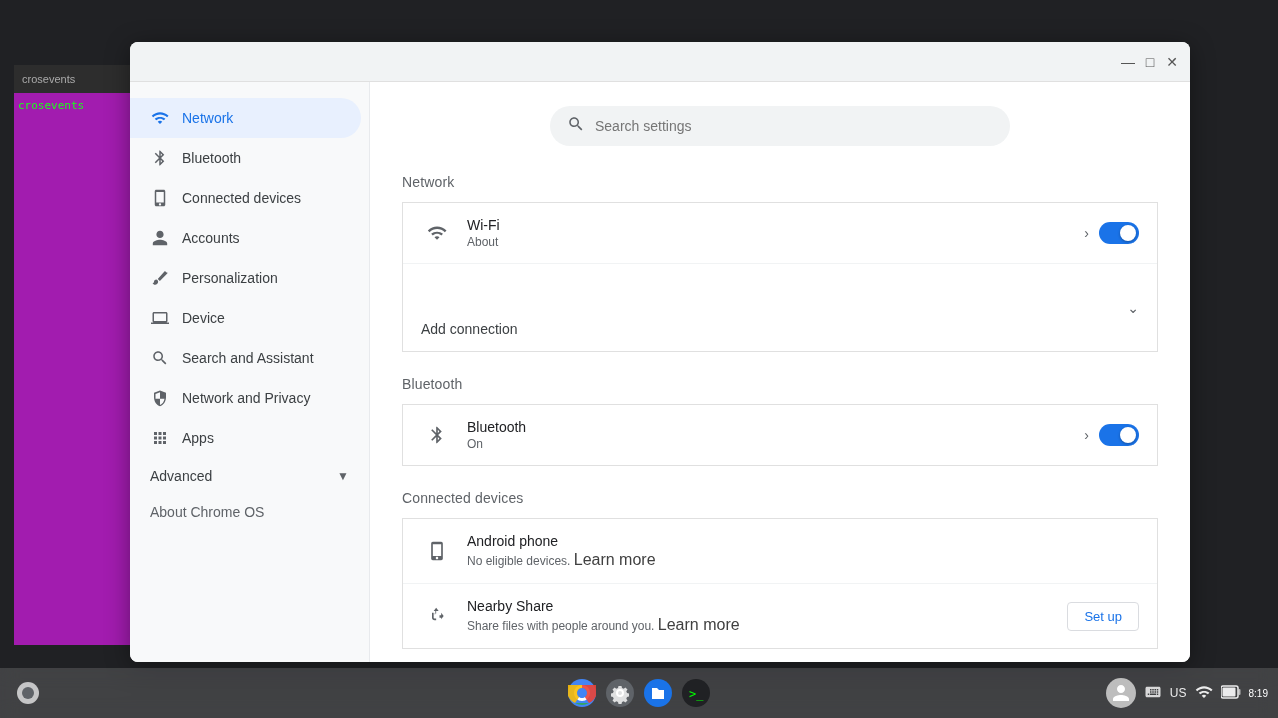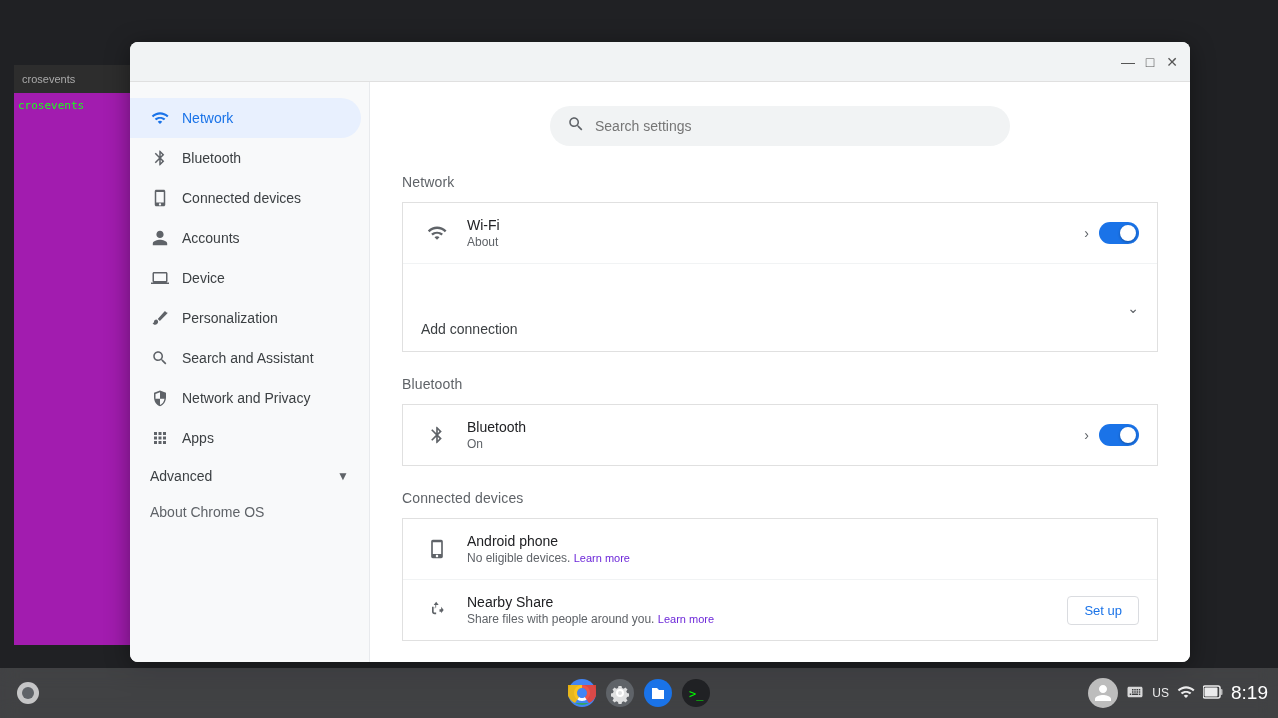--- a/index.html
+++ b/index.html
@@ -292,23 +292,23 @@
       border-radius: 4px;
       padding: 6px 16px;
       font-size: 13px;
       color: #1a73e8;
       cursor: pointer;
       font-weight: 500;
     }
 
     
     .link {
-      color: #6d28d9;
+      color: #404040;
       text-decoration: none;
-      font-size: 11px;
+      font-size: 16px;
     }
 
     
     .taskbar {
       position: absolute;
       bottom: 0;
       left: 0;
       width: 1278px;
       height: 50px;
       background: rgba(255,255,255,0.15);
@@ -415,33 +415,33 @@
           <svg width="18" height="18" viewBox="0 0 24 24" fill="currentColor">
             <path d="M12 12c2.7 0 4.8-2.1 4.8-4.8S14.7 2.4 12 2.4 7.2 4.5 7.2 7.2 9.3 12 12 12zm0 2.4c-3.2 0-9.6 1.6-9.6 4.8v2.4h19.2v-2.4c0-3.2-6.4-4.8-9.6-4.8z"></path>
           </svg>
         </div>
         <span>Accounts</span>
       </div>
 
       <div class="sidebar-item">
         <div class="sidebar-icon">
           <svg width="18" height="18" viewBox="0 0 24 24" fill="currentColor">
+            <path d="M7 14c-1.7 0-3 1.3-3 3 0 1.3-1.3 2-2 2 .7 1.2 2 2 3.5 2 2.2 0 4-1.8 4-4 0-1.7-1.3-3-2.5-3zm13.7-9.3l-1.4-1.4c-.4-.4-1-.4-1.4 0L9 13.2l2.8 2.8 9.9-9.9c.4-.4.4-1 0-1.4z"></path>
+          </svg>
+        </div>
+        <span>Personalization</span>
+      </div>
+
+      <div class="sidebar-item">
+        <div class="sidebar-icon">
+          <svg width="18" height="18" viewBox="0 0 24 24" fill="currentColor">
             <path d="M20 18c1.1 0 2-.9 2-2V6c0-1.1-.9-2-2-2H4c-1.1 0-2 .9-2 2v10c0 1.1.9 2 2 2H0v2h24v-2h-4zM4 6h16v10H4V6z"></path>
           </svg>
         </div>
         <span>Device</span>
-      </div>
-
-      <div class="sidebar-item">
-        <div class="sidebar-icon">
-          <svg width="18" height="18" viewBox="0 0 24 24" fill="currentColor">
-            <path d="M7 14c-1.7 0-3 1.3-3 3 0 1.3-1.3 2-2 2 .7 1.2 2 2 3.5 2 2.2 0 4-1.8 4-4 0-1.7-1.3-3-2.5-3zm13.7-9.3l-1.4-1.4c-.4-.4-1-.4-1.4 0L9 13.2l2.8 2.8 9.9-9.9c.4-.4.4-1 0-1.4z"></path>
-          </svg>
-        </div>
-        <span>Personalization</span>
       </div>
 
       <div class="sidebar-item">
         <div class="sidebar-icon">
           <svg width="18" height="18" viewBox="0 0 24 24" fill="currentColor">
             <path d="M15.5 14h-.8l-.3-.3C15.4 12.6 16 11.1 16 9.5 16 5.9 13.1 3 9.5 3S3 5.9 3 9.5 5.9 16 9.5 16c1.6 0 3.1-.6 4.2-1.6l.3.3v.8l5 5 1.5-1.5-5-5zm-6 0C7 14 5 12 5 9.5S7 5 9.5 5 14 7 14 9.5 12 14 9.5 14z"></path>
           </svg>
         </div>
         <span>Search and Assistant</span>
       </div>
@@ -648,15 +648,15 @@
     </div>
 
     <div>
       <svg width="20" height="14" viewBox="0 0 20 14" fill="white" opacity="0.9">
         <rect x="0" y="1" width="17" height="12" rx="2" stroke="white" stroke-width="1.5" fill="none"></rect>
         <rect x="17.5" y="4" width="2" height="6" rx="1" fill="white" opacity="0.7"></rect>
         <rect x="1.5" y="2.5" width="13" height="9" rx="1" fill="white"></rect>
       </svg>
     </div>
 
-    <span style="color:white;font-size:19px;font-weight:500;">8:19</span>
+    <span style="color:white;font-size:10px;font-weight:500;">8:19</span>
   </div>
 </div>
 
 </body></html>

